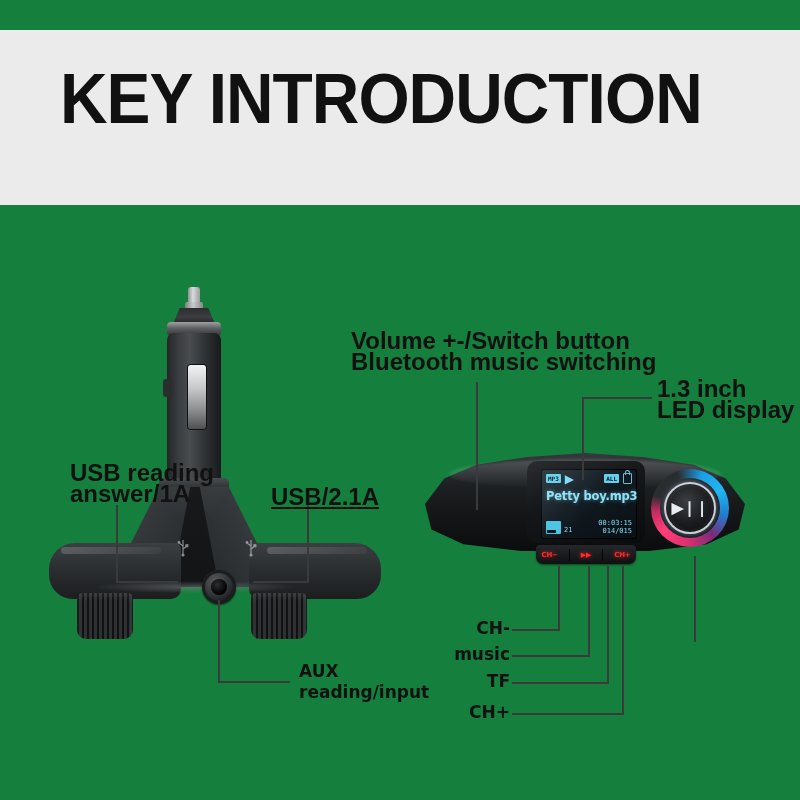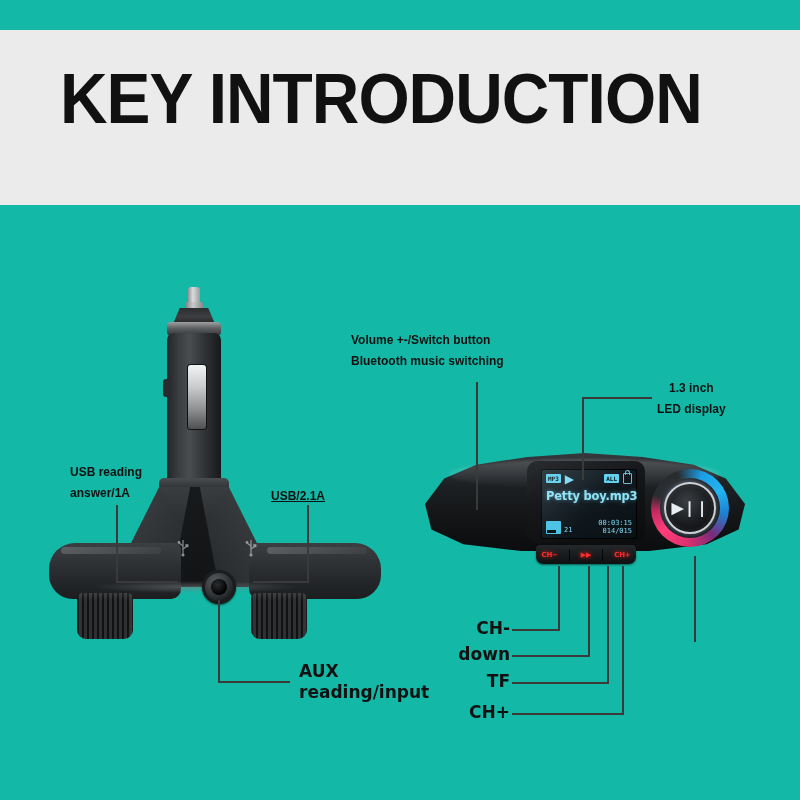--- a/index.html
+++ b/index.html
@@ -3,21 +3,21 @@
 <meta charset="utf-8">
 <style>
   html,body{margin:0;padding:0;}
   body{
     width:800px;height:800px;
     background:#ffffff;
     font-family:"Liberation Sans", sans-serif;
     overflow:hidden;
     position:relative;
   }
-  #stage{position:absolute;inset:0;width:800px;height:800px;background:#14b8a6;}
+  #stage{position:absolute;inset:0;width:800px;height:800px;background:#15803d;}
 
   
   .header-band{
     position:absolute;left:0;top:30px;width:800px;height:175px;
     background:#ebebeb;
   }
   .header-title{
     position:absolute;left:60px;top:64px;
     font-size:70px;line-height:70px;
     font-weight:bold;
@@ -29,21 +29,21 @@
   }
 
   
   .ln{position:absolute;background:#3a3a3a;}
   .ln.h{height:2px;}
   .ln.v{width:2px;}
 
   
   .lbl{
     position:absolute;
-    font-size:12px;
+    font-size:24px;
     line-height:21px;
     font-weight:bold;
     color:#111;
     white-space:pre-line;
   }
   .lbl.thin{font-weight:bold;font-family:"DejaVu Sans",sans-serif;font-size:17px;}
   .lbl.r{text-align:right;}
 
   
   #charger{position:absolute;left:55px;top:275px;width:330px;height:390px;}
@@ -413,25 +413,25 @@
 answer/1A</div>
 
   <div class="lbl" style="left:271px;top:486px;text-decoration:underline;">USB/2.1A</div>
 
   <div class="lbl thin" style="left:299px;top:661px;">AUX
 reading/input</div>
 
   <div class="lbl" style="left:351px;top:330px;">Volume +-/Switch button
 Bluetooth music switching</div>
 
-  <div class="lbl" style="left:657px;top:378px;text-align:center;">1.3 inch
+  <div class="lbl" style="left:657px;top:378px;">1.3 inch
 LED display</div>
 
   <div class="lbl thin r" style="left:432px;top:618px;width:78px;">CH-</div>
 
-  <div class="lbl thin r" style="left:432px;top:644px;width:78px;">down</div>
+  <div class="lbl thin r" style="left:432px;top:644px;width:78px;">music</div>
 
   <div class="lbl thin r" style="left:432px;top:671px;width:78px;">TF</div>
 
   <div class="lbl thin r" style="left:432px;top:702px;width:78px;">CH+</div>
 
 
 </div>
 
 </body></html>

